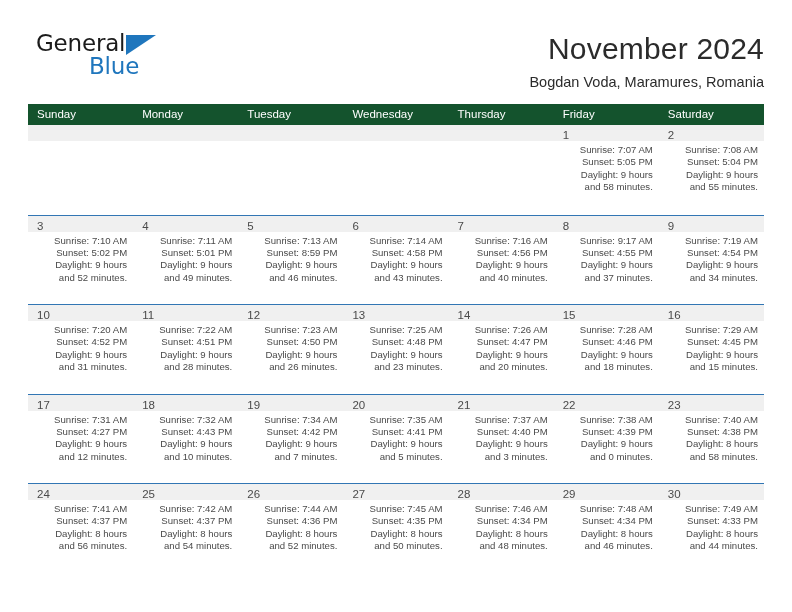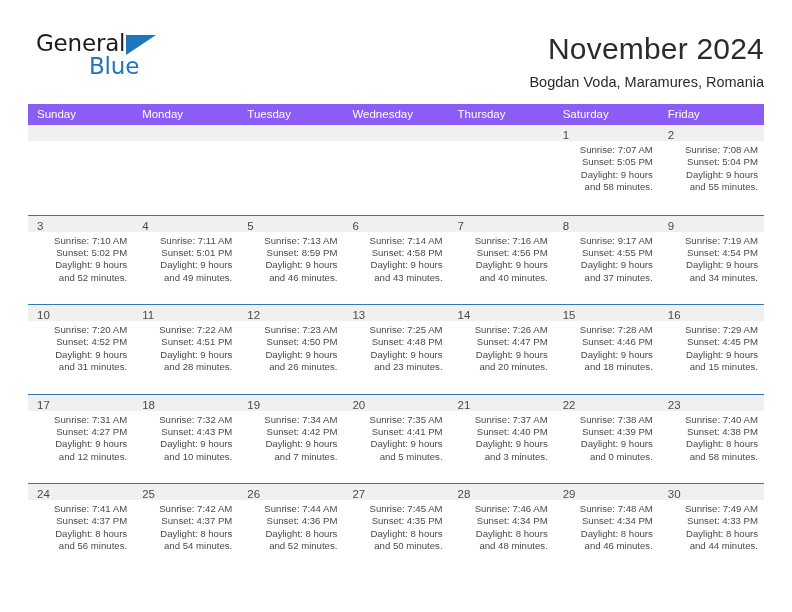--- a/index.html
+++ b/index.html
@@ -93,21 +93,21 @@
 
   
   .calendar {
     position: absolute;
     left: 28px;
     top: 104px;
     width: 736px;
   }
   .weekday-row {
     display: flex;
-    background: #8b5cf6;
+    background: #14532d;
     height: 21px;
   }
   .weekday {
     flex: 1 1 0;
     color: #ffffff;
     font-size: 11.5px;
     line-height: 21px;
     padding-left: 9px;
     box-sizing: border-box;
     font-family: "Liberation Sans", sans-serif;
@@ -175,22 +175,22 @@
   </div>
 
   <div class="calendar">
 
     <div class="weekday-row">
       <div class="weekday">Sunday</div>
       <div class="weekday">Monday</div>
       <div class="weekday">Tuesday</div>
       <div class="weekday">Wednesday</div>
       <div class="weekday">Thursday</div>
+      <div class="weekday">Friday</div>
       <div class="weekday">Saturday</div>
-      <div class="weekday">Friday</div>
     </div>
 
     <div id="weeks-container">
         <div class="week-row first">
           <div class="day-cell empty">
             <div class="day-number-band"><span class="day-number"></span></div>
           </div>
           <div class="day-cell empty">
             <div class="day-number-band"><span class="day-number"></span></div>
           </div>

